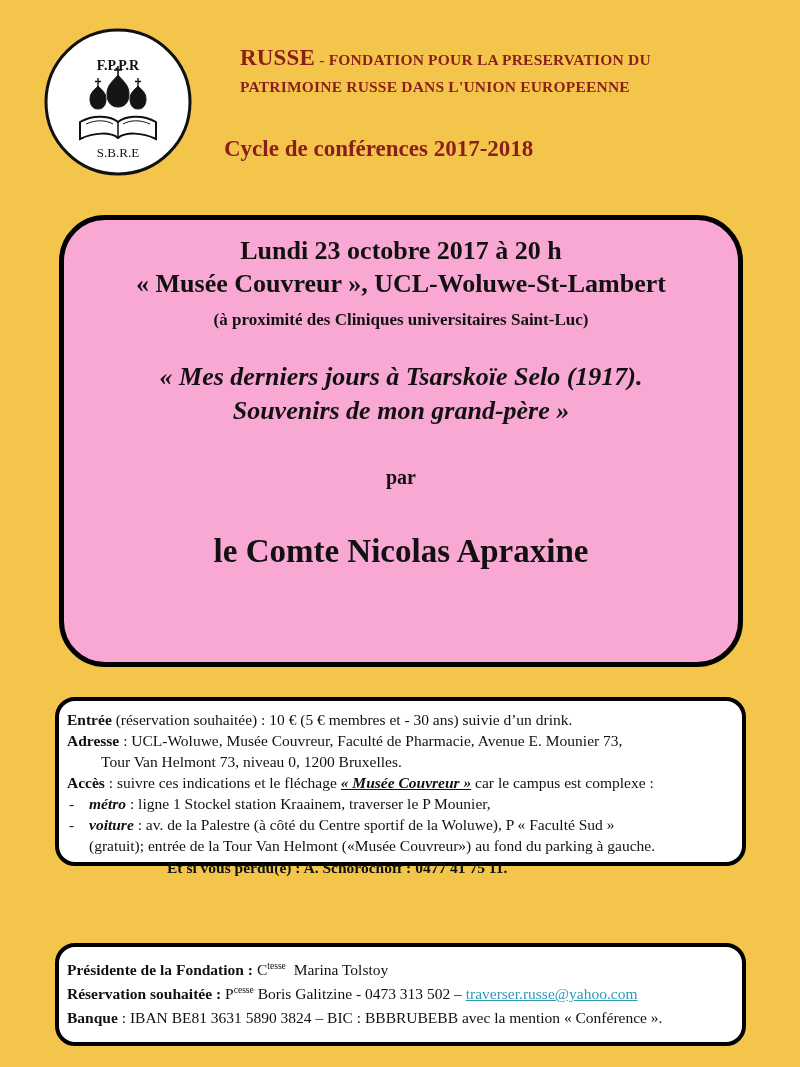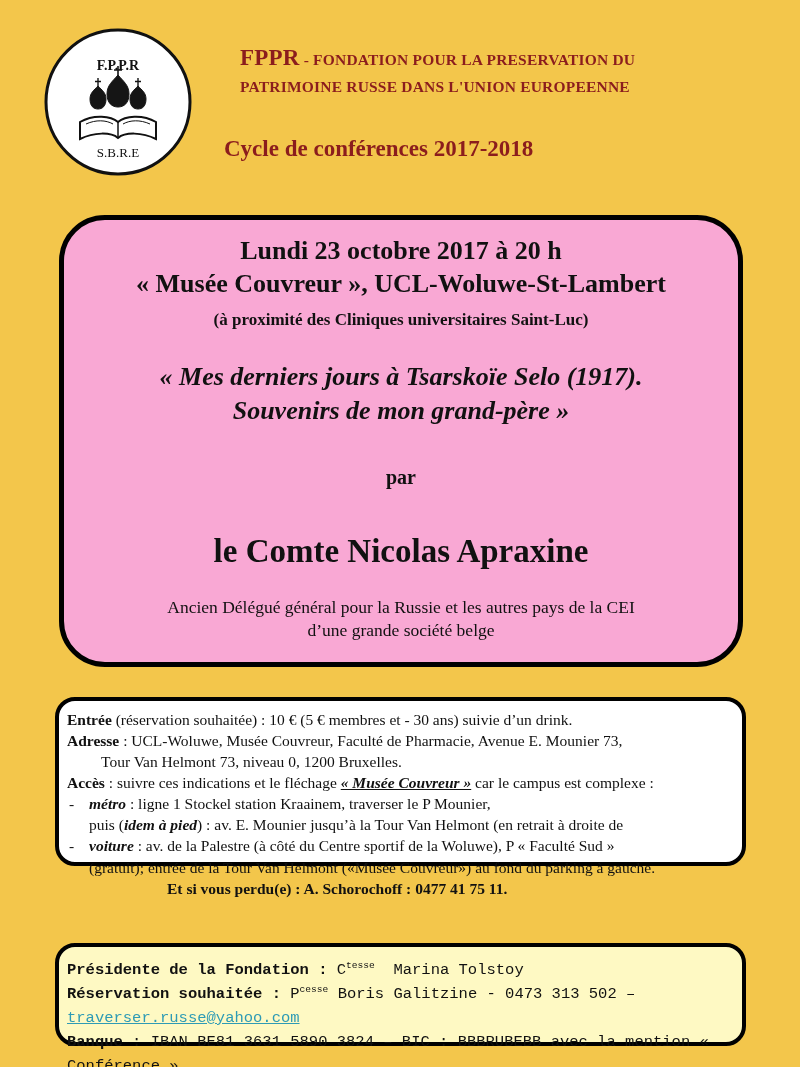--- a/index.html
+++ b/index.html
@@ -38,22 +38,22 @@
   .ev-desc { font-size: 17.5px; margin-top: 26px; line-height: 1.35; }
 
   
   .info-box {
     position: absolute; left: 55px; top: 697px; width: 691px; height: 169px;
     background: #fff; border: 4px solid #000; border-radius: 20px;
     padding: 8px 10px 0 8px; font-size: 15.5px; line-height: 1.36;
   }
   .footer-box {
     position: absolute; left: 55px; top: 943px; width: 691px; height: 103px;
-    background: #fef9c3; border: 4px solid #000; border-radius: 20px;
-    padding: 11px 10px 0 8px; font-size: 15.5px; line-height: 1.55; font-family: Liberation Mono, monospace;
+    background: #ffffff; border: 4px solid #000; border-radius: 20px;
+    padding: 11px 10px 0 8px; font-size: 15.5px; line-height: 1.55;
   }
   .b { font-weight: bold; }
   .bi { font-weight: bold; font-style: italic; }
   .u { }
   .u-bi { text-decoration: underline; font-weight: bold; font-style: italic; }
   .hang { position: relative; padding-left: 22px; }
   .dash { position: absolute; left: 2px; }
   .addr-cont { padding-left: 34px; }
   .lost { padding-left: 100px; font-weight: bold; }
   .email-link { color: var(--link-teal, #2E9BB5); text-decoration: underline; cursor: pointer; }
@@ -80,52 +80,47 @@
         <path d="M38 96 C52 88 69 90 76 96 C83 90 100 88 114 96 L114 113 C100 106 83 106 76 112 C69 106 52 106 38 113 Z" fill="#fff" stroke="#111" stroke-width="2"></path>
         <path d="M76 96 L76 112" stroke="#111" stroke-width="1.5"></path>
         <path d="M44 98 C54 93.5 64 94 71 98" stroke="#111" stroke-width="1" fill="none"></path>
         <path d="M108 98 C98 93.5 88 94 81 98" stroke="#111" stroke-width="1" fill="none"></path>
       </g>
       <text x="76" y="131" text-anchor="middle" font-size="13" font-family="Liberation Serif, serif" fill="#111">S.B.R.E</text>
     </svg>
   </div>
 
   <div class="header-text">
-    <div><span class="org-abbr">FPPR</span> <span>- FONDATION POUR LA PRESERVATION DU</span></div>
+    <div><span class="org-abbr">RUSSE</span> <span>- FONDATION POUR LA PRESERVATION DU</span></div>
     <div>PATRIMOINE RUSSE DANS L'UNION EUROPEENNE</div>
   </div>
   <div class="cycle-title">Cycle de conférences 2017-2018</div>
 
   <div class="event-box">
     <div class="ev-date">Lundi 23 octobre 2017 à 20 h</div>
     <div class="ev-venue">« Musée Couvreur », UCL-Woluwe-St-Lambert</div>
     <div class="ev-prox">(à proximité des Cliniques universitaires Saint-Luc)</div>
     <div class="ev-title">
       <div>« Mes derniers jours à Tsarskoïe Selo (1917).</div>
       <div>Souvenirs de mon grand-père »</div>
     </div>
     <div class="ev-par">par</div>
     <div class="ev-speaker">le Comte Nicolas Apraxine</div>
-    <div class="ev-desc">
-      <div>Ancien Délégué général pour la Russie et les autres pays de la CEI</div>
-      <div>d’une grande société belge</div>
-    </div>
   </div>
 
   <div class="info-box">
     <div><span class="b">Entrée</span><span> (réservation souhaitée) : 10 € (5 € membres et - 30 ans) suivie d’un drink.</span></div>
 
     <div><span class="b">Adresse</span><span> : UCL-Woluwe, Musée Couvreur, Faculté de Pharmacie, Avenue E. Mounier 73,</span></div>
     <div class="addr-cont"><span>Tour Van Helmont 73, </span><span class="u">niveau 0</span><span>, 1200 Bruxelles.</span></div>
 
     <div><span class="b">Accès</span><span> : </span><span class="u">suivre ces indications et le fléchage </span><span class="u-bi">« Musée Couvreur »</span><span> car le campus est complexe :</span></div>
 
     <div class="hang">
       <span class="dash">-</span><span class="bi">métro</span><span> : ligne 1 Stockel station Kraainem, traverser le P Mounier,</span>
-      <div><span>puis (</span><span class="bi">idem à pied</span><span>) : av. E. Mounier jusqu’à la Tour Van Helmont (en retrait à droite de</span></div>
     </div>
 
     <div class="hang">
       <span class="dash">-</span><span class="bi">voiture</span><span> : av. de la Palestre (à côté du Centre sportif de la Woluwe), P « Faculté Sud »</span>
       <div>(gratuit); entrée de la Tour Van Helmont («Musée Couvreur») au fond du parking à gauche.</div>
     </div>
 
     <div class="lost">Et si vous perdu(e) : A. Schorochoff : 0477 41 75 11.</div>
   </div>
 

